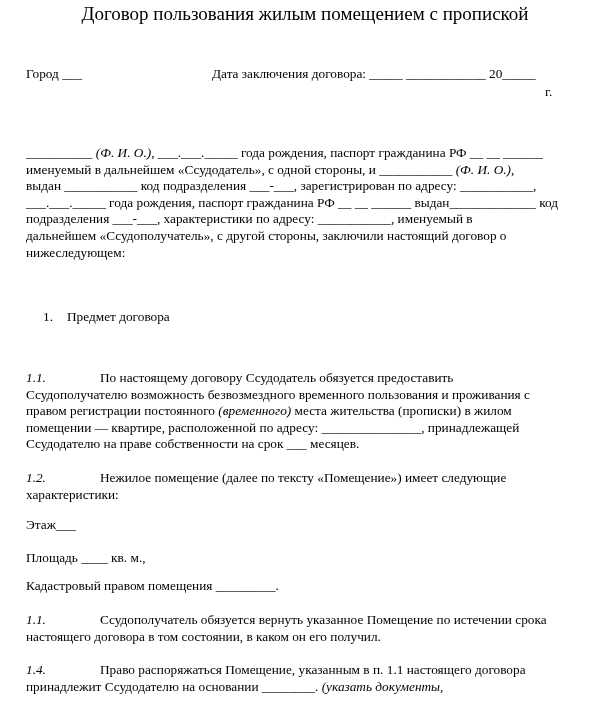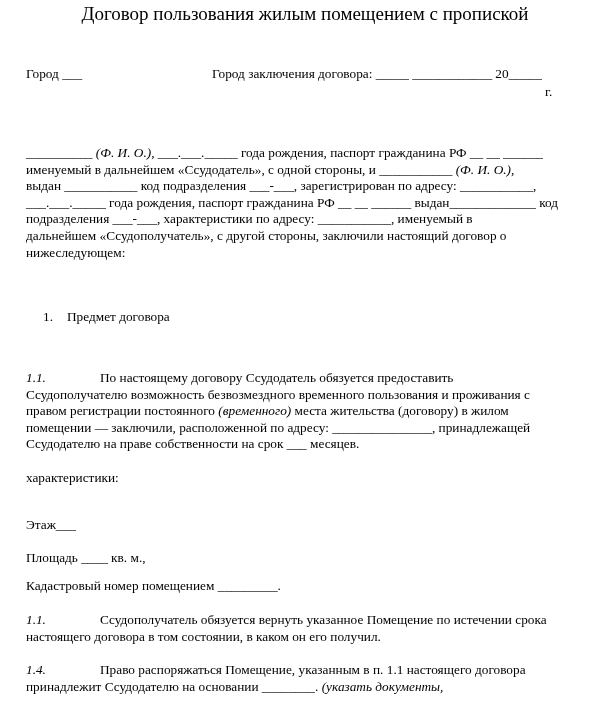--- a/index.html
+++ b/index.html
@@ -27,50 +27,51 @@
   .cadastral{top:578px;left:26px;}
   .c13{top:612px;left:26px;}
   .c14{top:662px;left:26px;}
 </style>
 </head>
 <body>
 
 <div class="abs title">Договор пользования жилым помещением с пропиской</div>
 
 <div class="abs city">Город ___</div>
-<div class="abs date">Город заключения договора: _____ ____________ 20_____</div>
+<div class="abs date">Дата заключения договора: _____ ____________ 20_____</div>
 <div class="abs year">г.</div>
 
 <div class="abs preamble">
   <div class="line"><span>__________ </span><span class="i">(Ф. И. О.)</span><span>, ___.___._____ года рождения, паспорт гражданина РФ __ __ ______</span></div>
   <div class="line"><span>именуемый в дальнейшем «Ссудодатель», с одной стороны, и ___________ </span><span class="i">(Ф. И. О.)</span><span>,</span></div>
   <div class="line">выдан ___________ код подразделения ___-___, зарегистрирован по адресу: ___________,</div>
   <div class="line">___.___._____ года рождения, паспорт гражданина РФ __ __ ______ выдан_____________ код</div>
   <div class="line">подразделения ___-___, характеристики по адресу: ___________, именуемый в</div>
   <div class="line">дальнейшем «Ссудополучатель», с другой стороны, заключили настоящий договор о</div>
   <div class="line">нижеследующем:</div>
 </div>
 
 <div class="abs heading"><span class="hnum">1.</span><span>Предмет договора</span></div>
 
 <div class="abs c11">
   <div class="line"><span class="cnum">1.1.</span><span>По настоящему договору Ссудодатель обязуется предоставить</span></div>
   <div class="line">Ссудополучателю возможность безвозмездного временного пользования и проживания с</div>
-  <div class="line"><span>правом регистрации постоянного </span><span class="i">(временного)</span><span> места жительства (договору) в жилом</span></div>
-  <div class="line">помещении — заключили, расположенной по адресу: _______________, принадлежащей</div>
+  <div class="line"><span>правом регистрации постоянного </span><span class="i">(временного)</span><span> места жительства (прописки) в жилом</span></div>
+  <div class="line">помещении — квартире, расположенной по адресу: _______________, принадлежащей</div>
   <div class="line">Ссудодателю на праве собственности на срок ___ месяцев.</div>
 </div>
 
 <div class="abs c12">
+  <div class="line"><span class="cnum">1.2.</span><span>Нежилое помещение (далее по тексту «Помещение») имеет следующие</span></div>
   <div class="line">характеристики:</div>
 </div>
 
 <div class="abs floor line">Этаж___</div>
 <div class="abs area line">Площадь ____ кв. м.,</div>
-<div class="abs cadastral line">Кадастровый номер помещением _________.</div>
+<div class="abs cadastral line">Кадастровый правом помещения _________.</div>
 
 <div class="abs c13">
   <div class="line"><span class="cnum">1.1.</span><span>Ссудополучатель обязуется вернуть указанное Помещение по истечении срока</span></div>
   <div class="line">настоящего договора в том состоянии, в каком он его получил.</div>
 </div>
 
 <div class="abs c14">
   <div class="line"><span class="cnum">1.4.</span><span>Право распоряжаться Помещение, указанным в п. 1.1 настоящего договора</span></div>
   <div class="line"><span>принадлежит Ссудодателю на основании ________. </span><span class="i">(указать документы,</span></div>
 </div>

